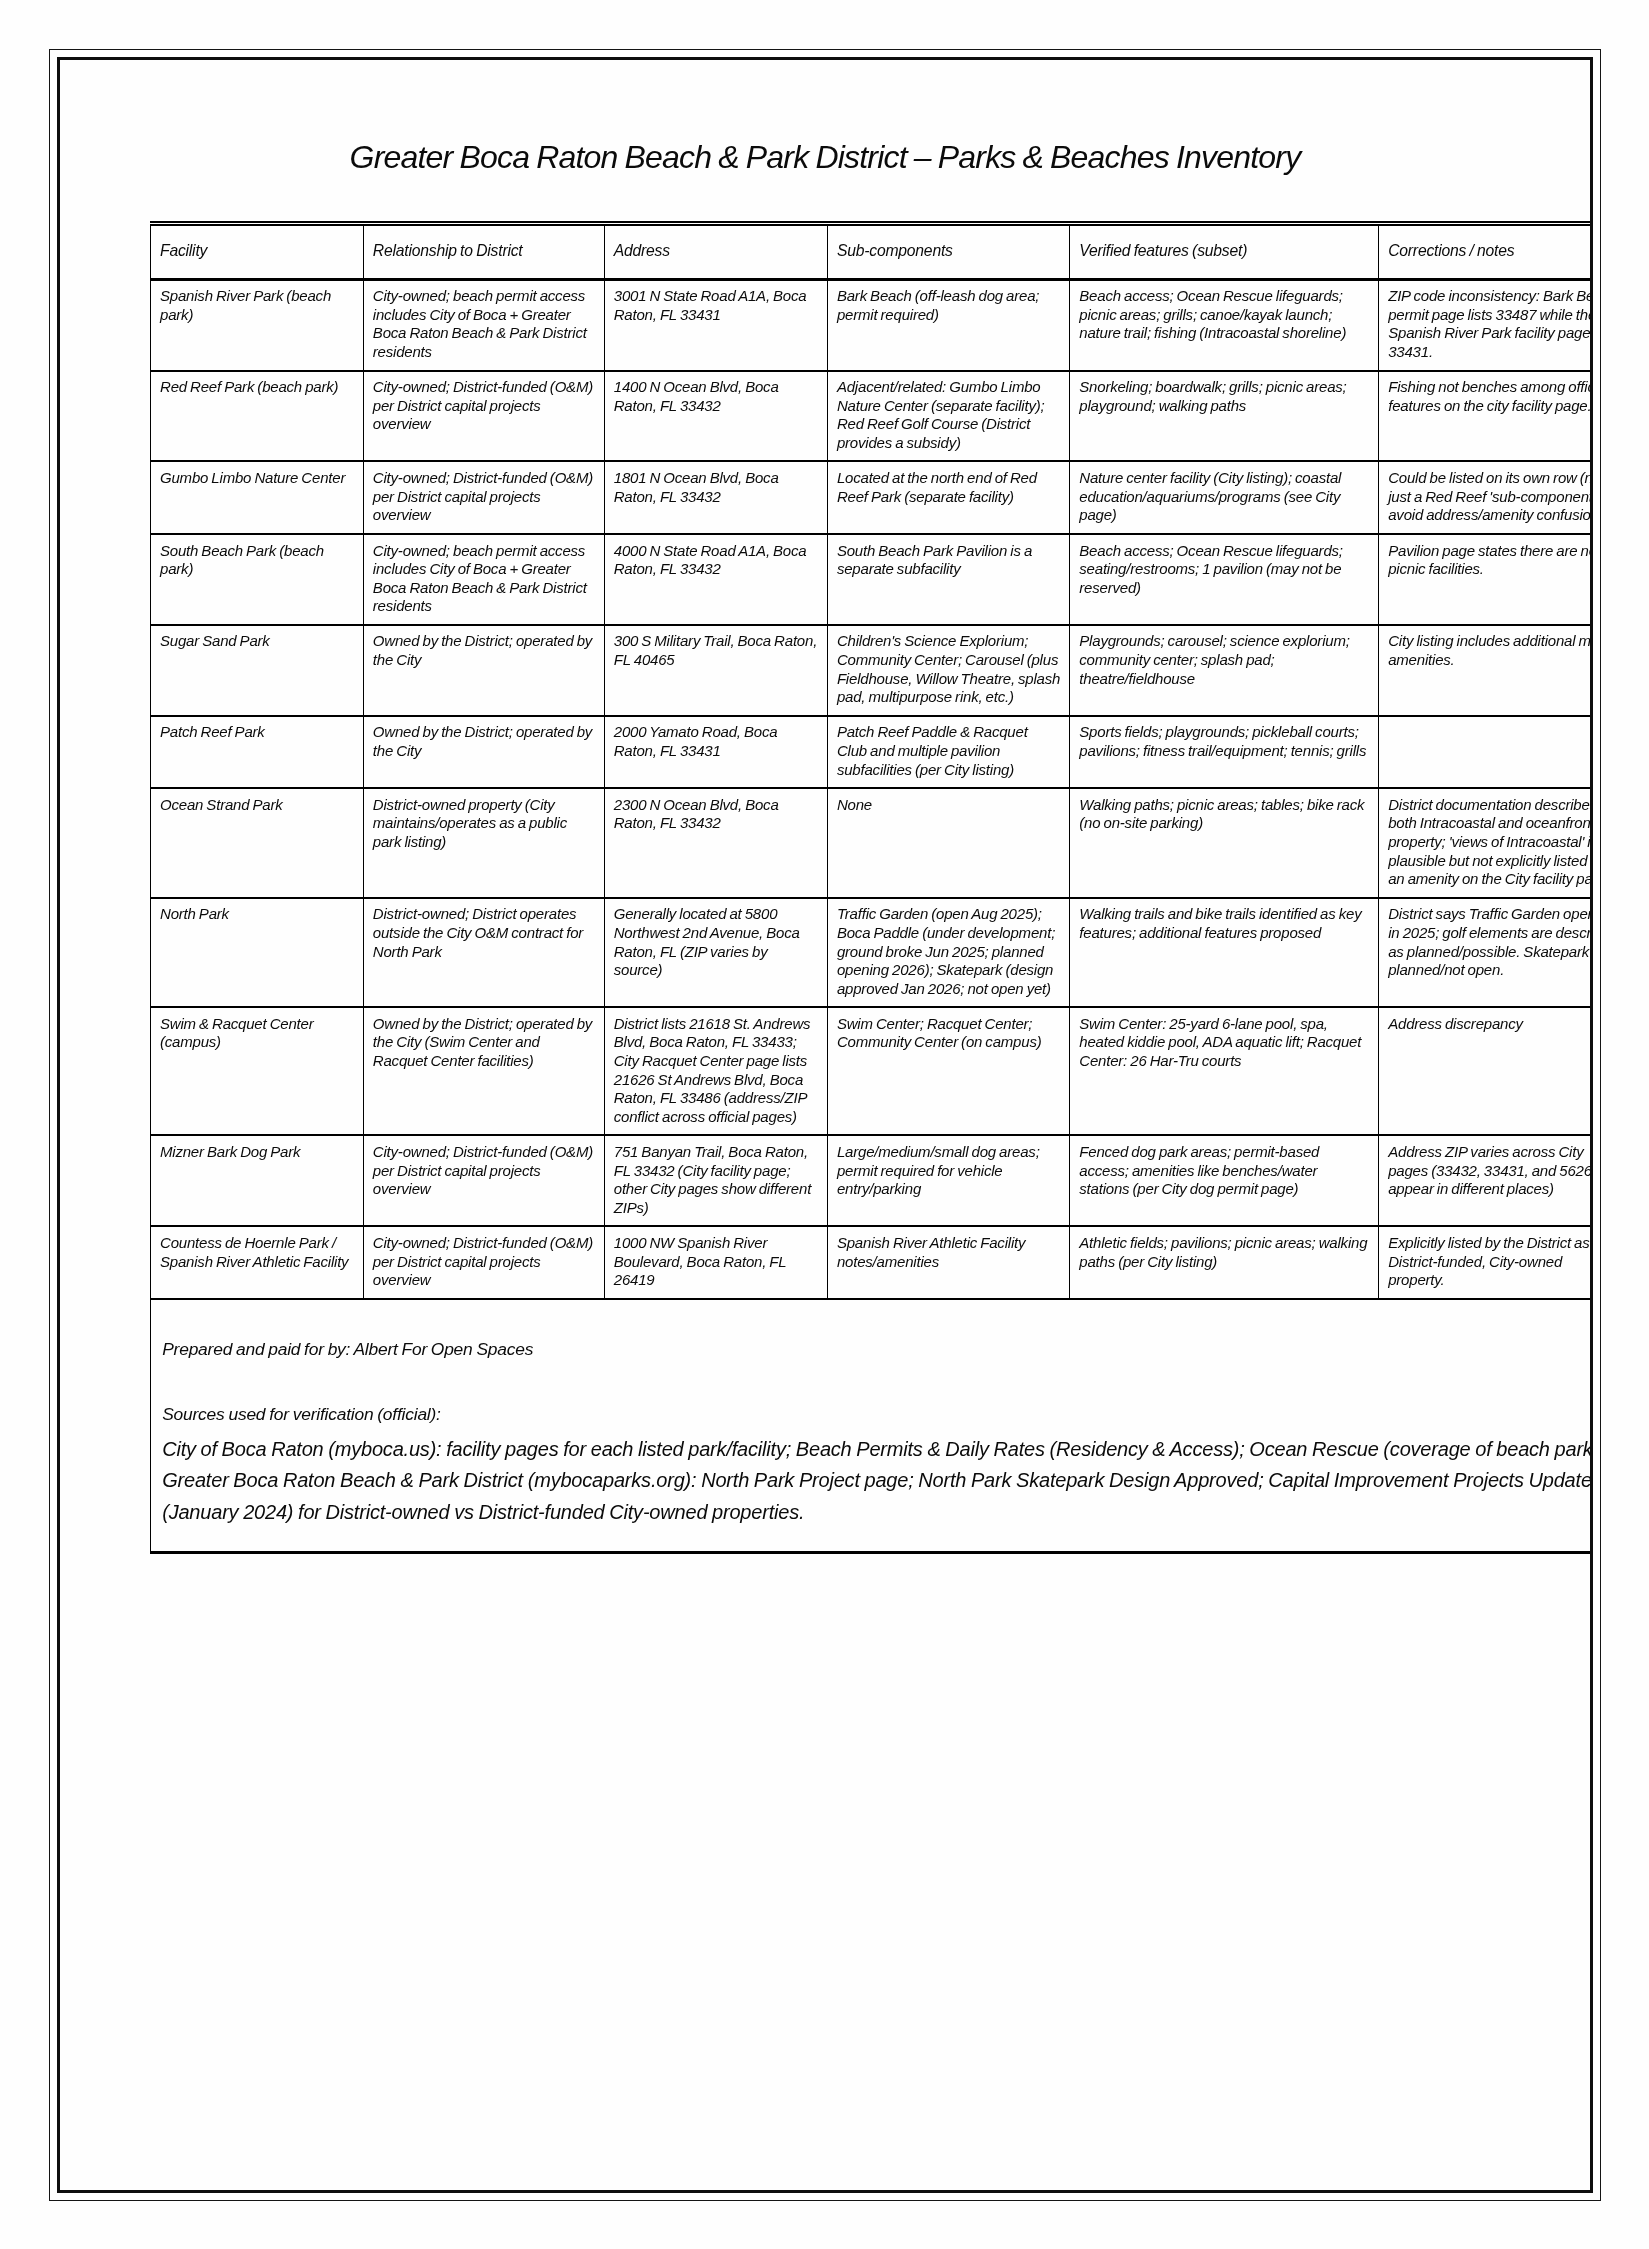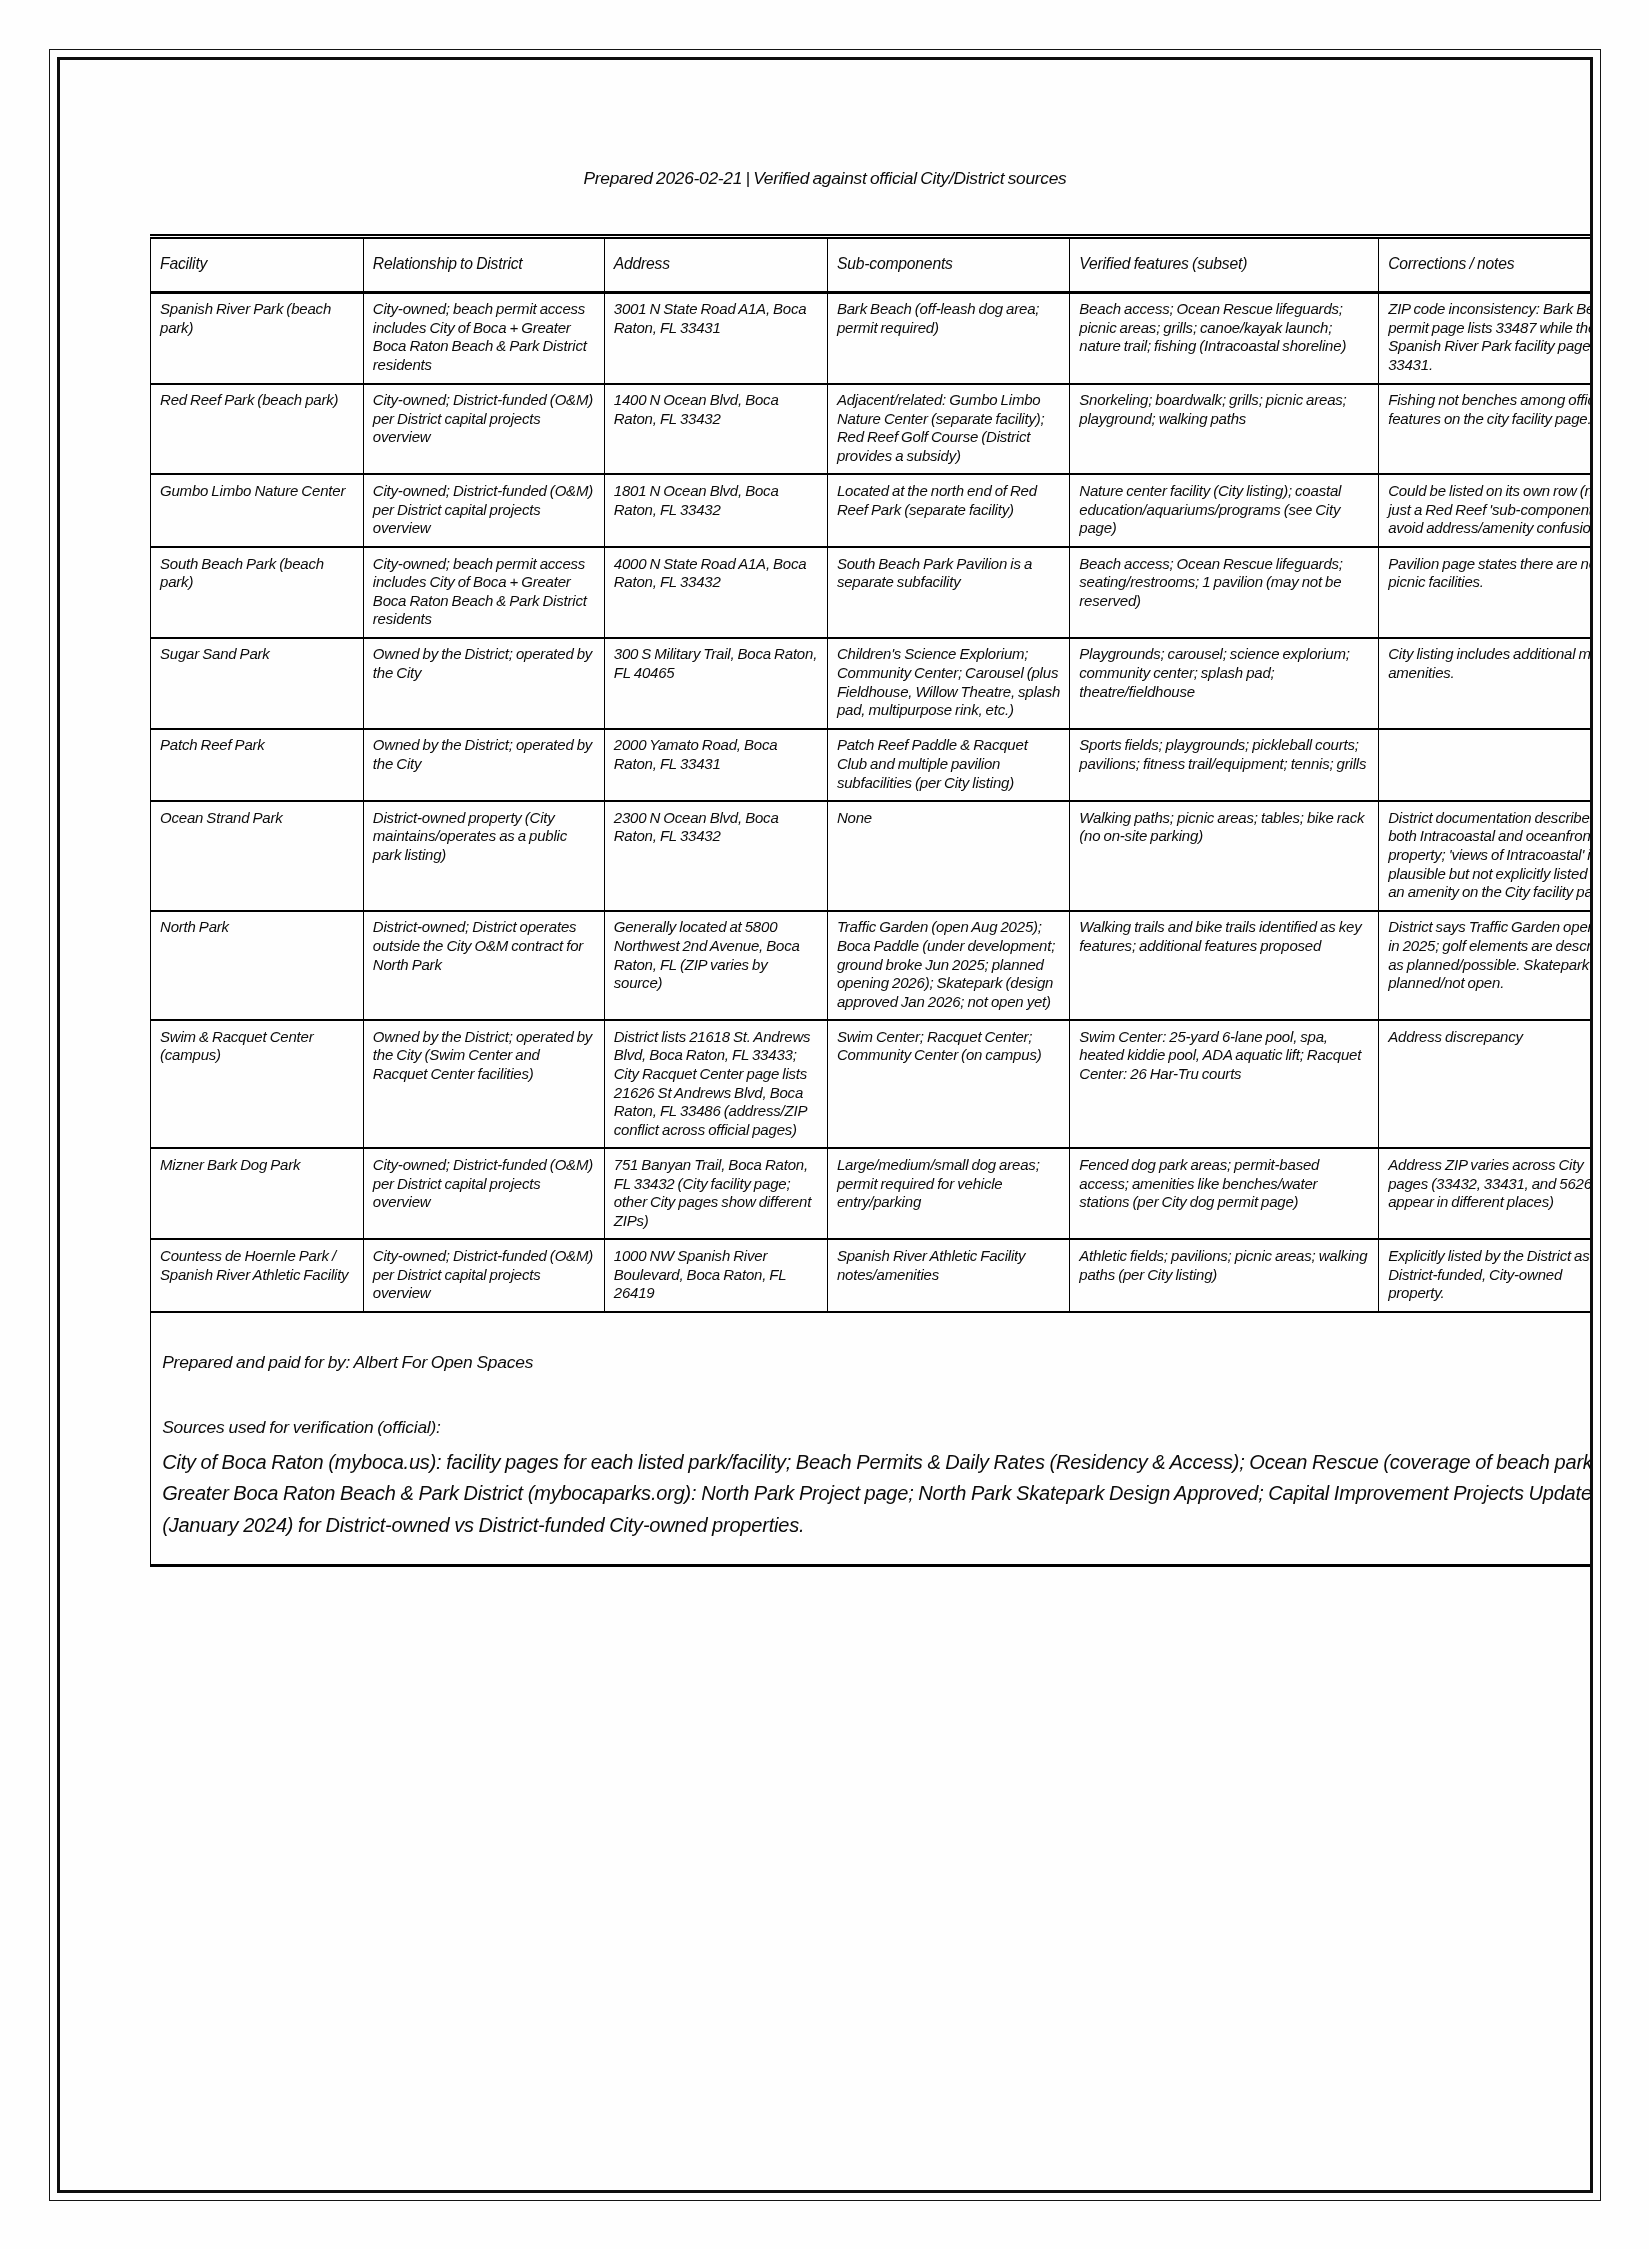--- a/index.html
+++ b/index.html
@@ -103,21 +103,21 @@
     word-spacing: -0.6px;
   }
 </style>
 </head>
 <body>
 
 <div class="page">
   <div class="outer-frame"></div>
   <div class="inner-frame">
 
-    <p class="subtitle">Prepared 2026-02-21 | Verified against official City/District sources</p>
+    <h1 class="title">Greater Boca Raton Beach &amp; Park District – Parks &amp; Beaches Inventory</h1>
 
     <table class="inventory">
       <colgroup>
         <col style="width:14.4%">
         <col style="width:16.3%">
         <col style="width:15.1%">
         <col style="width:16.4%">
         <col style="width:20.9%">
         <col style="width:16.9%">
       </colgroup>

